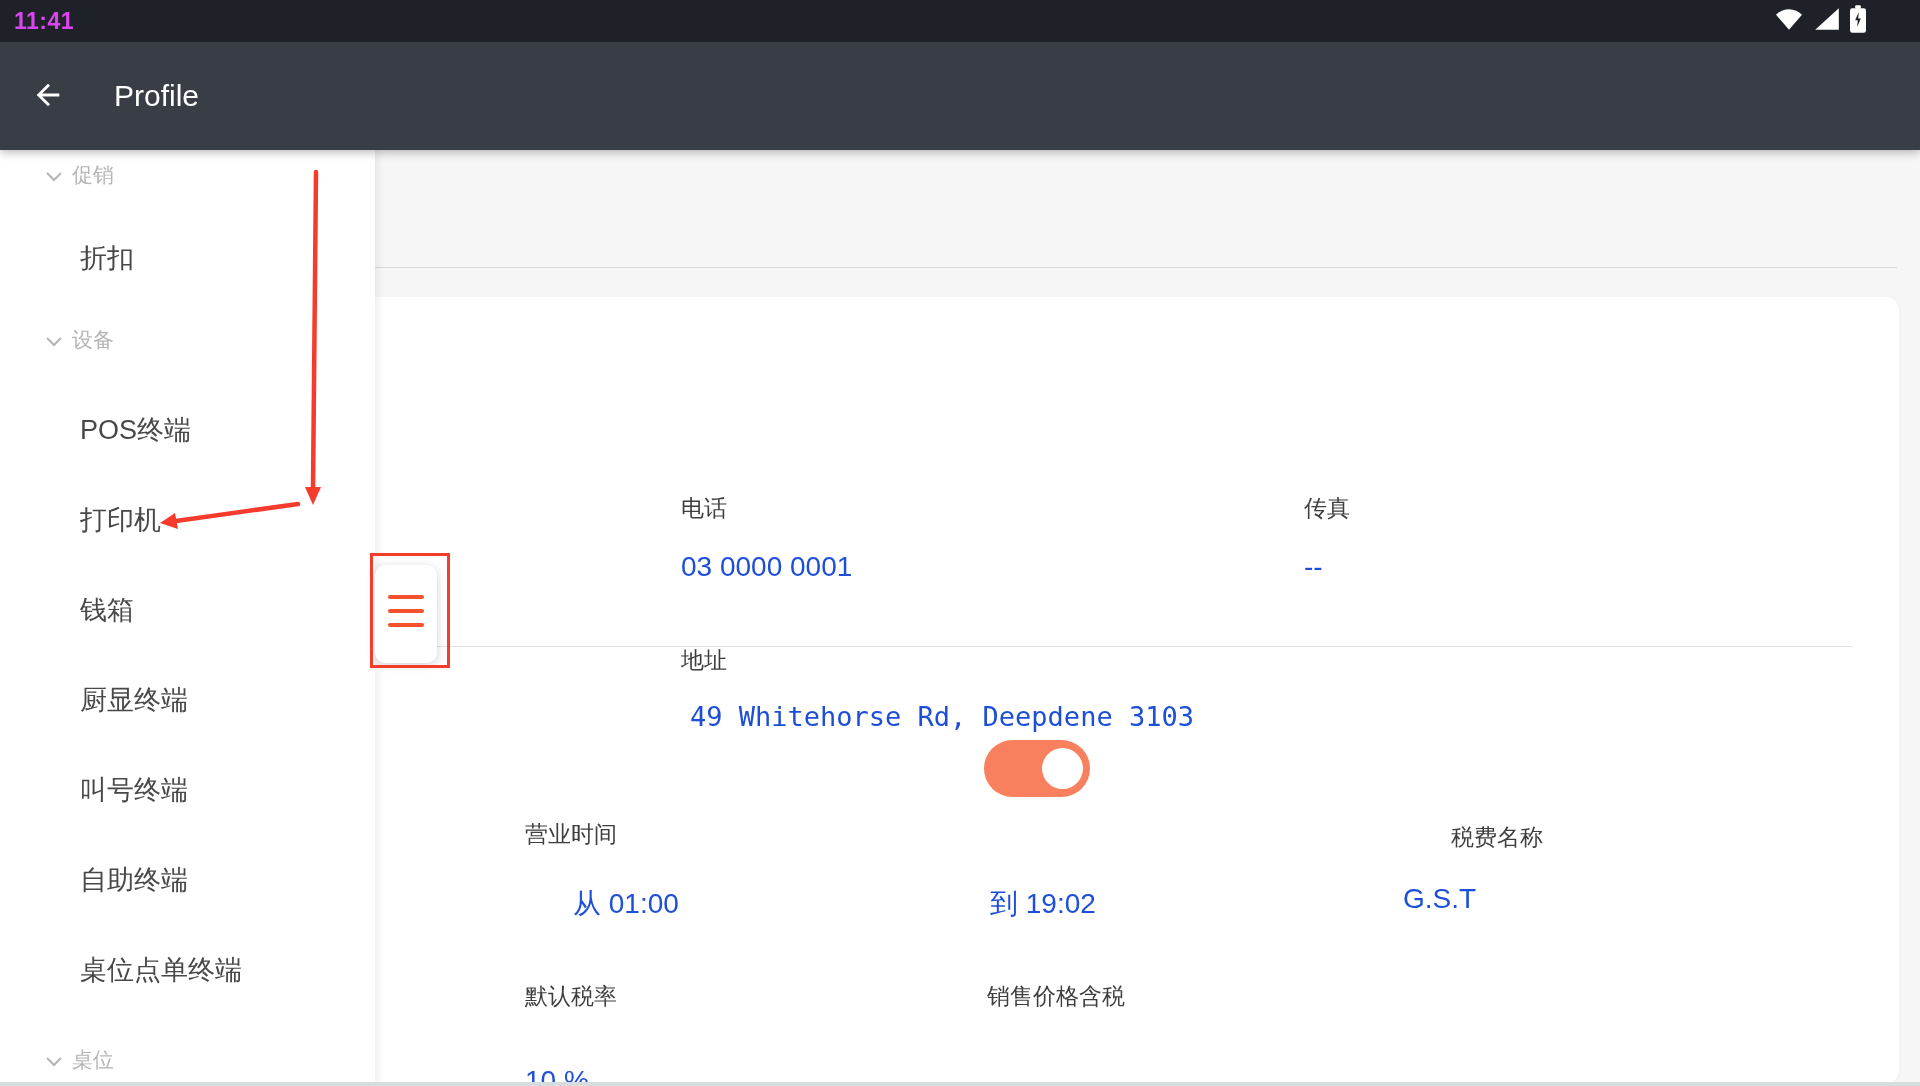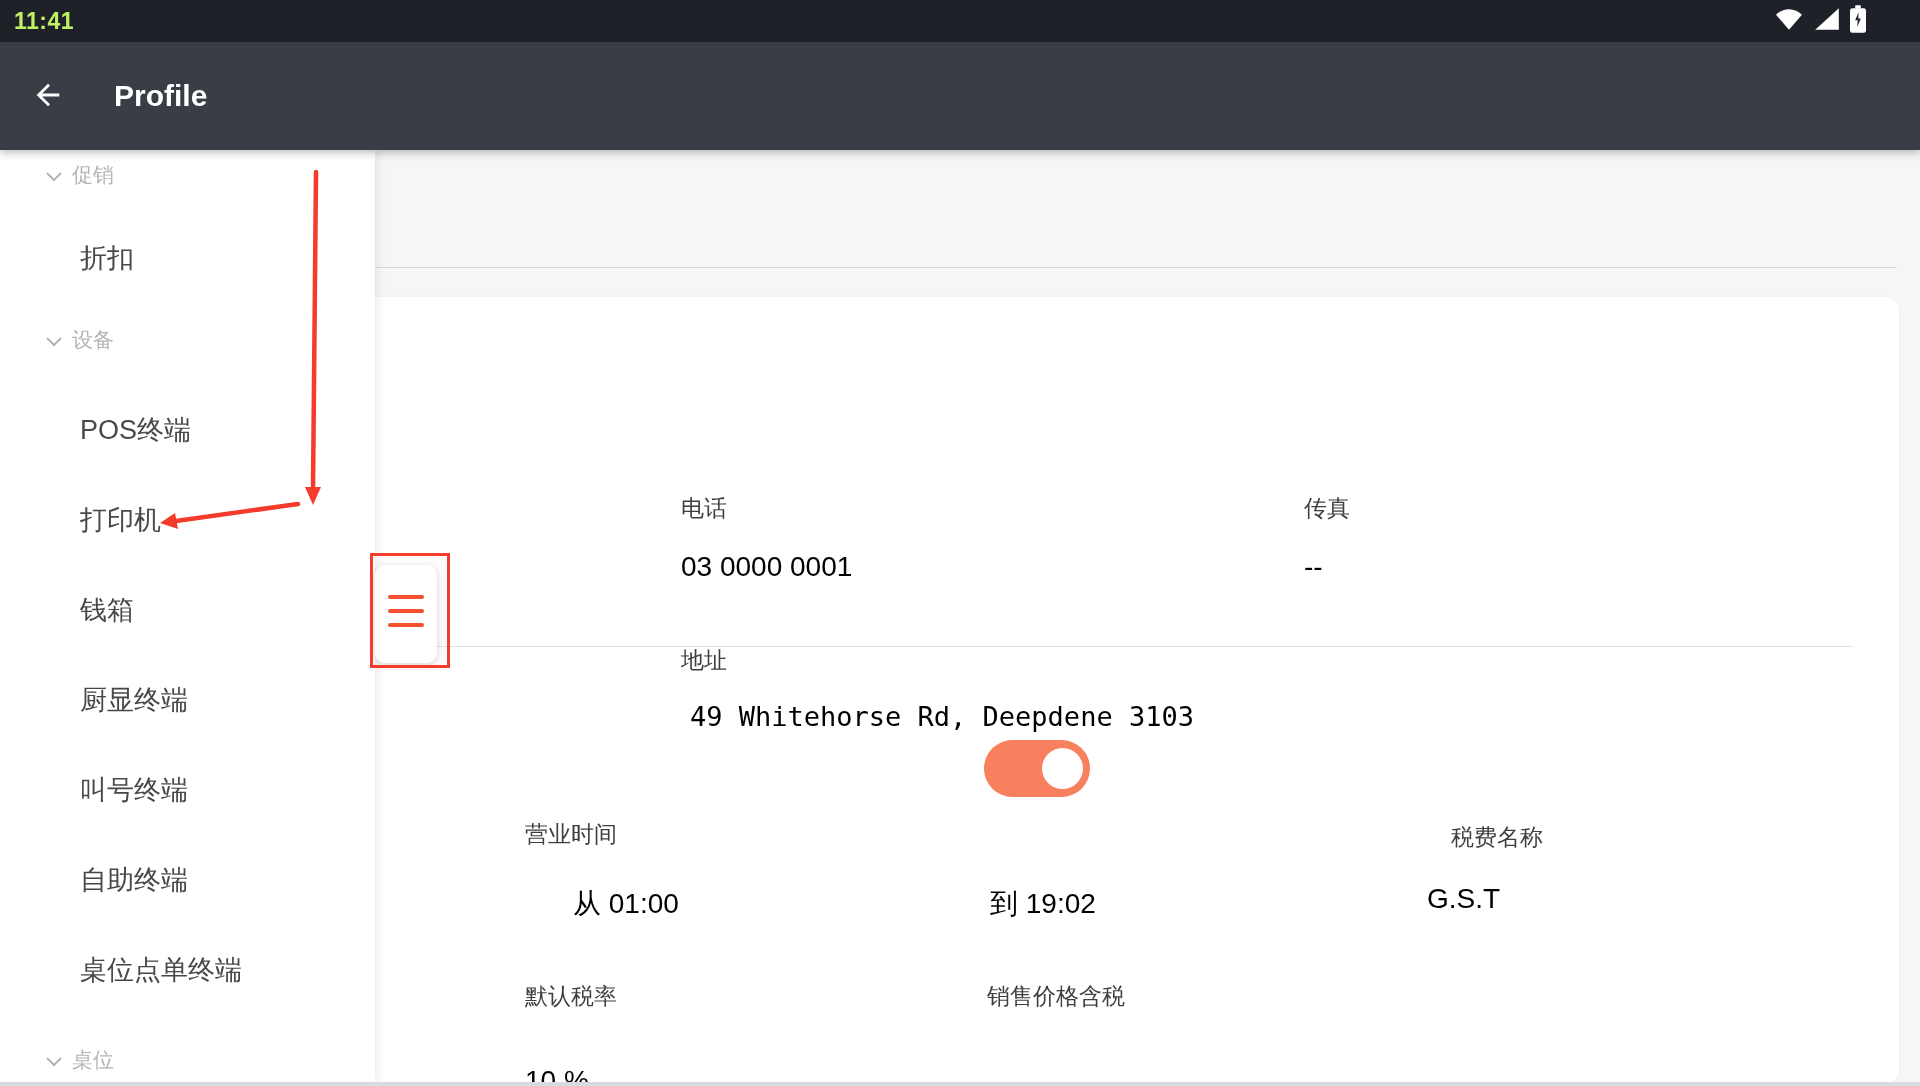--- a/index.html
+++ b/index.html
@@ -2,35 +2,35 @@
 <html><head>
 <meta charset="utf-8">
 <style>
   * { margin:0; padding:0; box-sizing:border-box; }
   html,body { width:1920px; height:1086px; overflow:hidden; }
   body { font-family:"Liberation Sans", sans-serif; background:#f6f6f7; position:relative; }
 
   
   .statusbar{
     position:absolute; left:0; top:0; width:1920px; height:42px;
-    background:#1e2127; color:#bef264; display:flex; align-items:center;
+    background:#1e2127; color:#d946ef; display:flex; align-items:center;
     padding:0 14px; z-index:60;
   }
   .statusbar .time{ font-size:23px; font-weight:bold; letter-spacing:.5px; }
   .statusbar .spacer{ flex:1; }
   .statusbar .sicons{ display:flex; align-items:center; gap:10px; margin-right:40px; }
 
   
   .appbar{
     position:absolute; left:0; top:42px; width:1920px; height:108px;
     background:#393d46; display:flex; align-items:center; z-index:55;
     box-shadow:0 3px 8px rgba(0,0,0,.25);
   }
   .backbtn{ width:64px; height:64px; margin-left:16px; display:flex; align-items:center; justify-content:center; cursor:pointer; background:none; border:none; }
-  .appbar .title{ color:#ffffff; font-size:30px; margin-left:34px; font-weight:700; }
+  .appbar .title{ color:#ffffff; font-size:30px; margin-left:34px; font-weight:400; }
 
   
   .sidebar{
     position:absolute; left:0; top:150px; width:375px; height:936px;
     background:#ffffff; z-index:40;
     box-shadow:3px 0 8px rgba(0,0,0,.07);
     overflow:hidden;
   }
   .side-row{ position:absolute; left:0; width:375px; height:48px; display:flex; align-items:center; cursor:pointer;margin-left:12px; }
   .side-row.group{ padding-left:33px; color:#b5b5b5; font-size:21px; gap:9px; }
@@ -38,21 +38,21 @@
 
   
   .main-bg{ position:absolute; left:375px; top:150px; width:1545px; height:728px; background:#f6f6f7; z-index:10; }
   .header-divider{ position:absolute; left:0; top:117px; width:1522px; height:1px; background:#d9d9db; }
   .card{
     position:absolute; left:0; top:147px; width:1524px; height:787px;
     background:#ffffff; border-radius:0 14px 14px 0;
     box-shadow:0 1px 4px rgba(0,0,0,.04);
   }
   .fld-label{ position:absolute; font-size:23px; color:#3e3e3e; white-space:nowrap; }
-  .fld-value{ position:absolute; font-size:28px; color:#000000; white-space:nowrap; }
+  .fld-value{ position:absolute; font-size:28px; color:#1d4ed8; white-space:nowrap; }
   .mono{ font-family:"DejaVu Sans Mono", monospace; font-size:27px; }
   .card-divider{ position:absolute; left:48px; top:349px; width:1430px; height:1px; background:#e2e2e4; }
 
   
   .toggle{
     position:absolute; left:609px; top:443px; width:106px; height:57px;
     background:#f8805f; border-radius:29px; cursor:pointer; border:none;
   }
   .toggle .knob{
     position:absolute; right:7px; top:8px; width:41px; height:41px;
@@ -178,21 +178,21 @@
     <div class="fld-label" style="left:306px; top:348px;">地址</div>
     <div class="fld-value mono" style="left:306px; top:404px;margin-left:9px;">49 Whitehorse Rd, Deepdene 3103</div>
 
     <div class="card-divider"></div>
 
     <div class="fld-label" style="left:150px; top:522px;">营业时间</div>
     <div class="fld-value" style="left:150px; top:588px;margin-left:48px;">从 01:00</div>
     <div class="fld-value" style="left:615px; top:588px;">到 19:02</div>
 
     <div class="fld-label" style="left:1076px; top:525px;">税费名称</div>
-    <div class="fld-value" style="left:1052px; top:586px;">G.S.T</div>
+    <div class="fld-value" style="left:1028px; top:586px;">G.S.T</div>
 
     <div class="fld-label" style="left:150px; top:684px;">默认税率</div>
     <div class="fld-value" style="left:150px; top:768px;">10 %</div>
 
     <div class="fld-label" style="left:612px; top:684px;">销售价格含税</div>
     <button class="toggle" aria-checked="true">
       <span class="knob"></span>
     </button>
   </div>
 </div>

